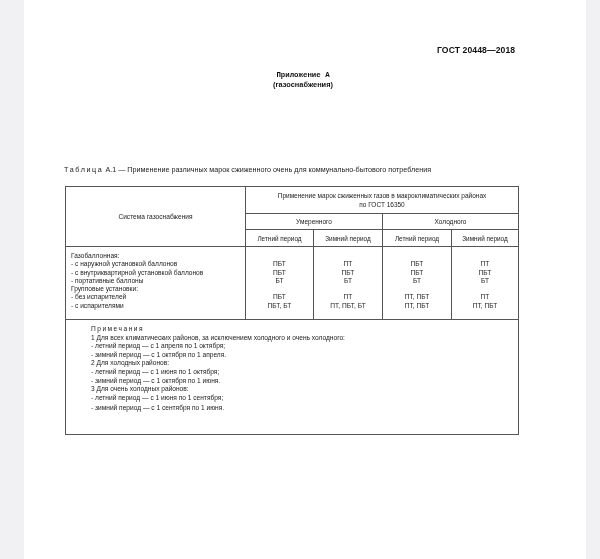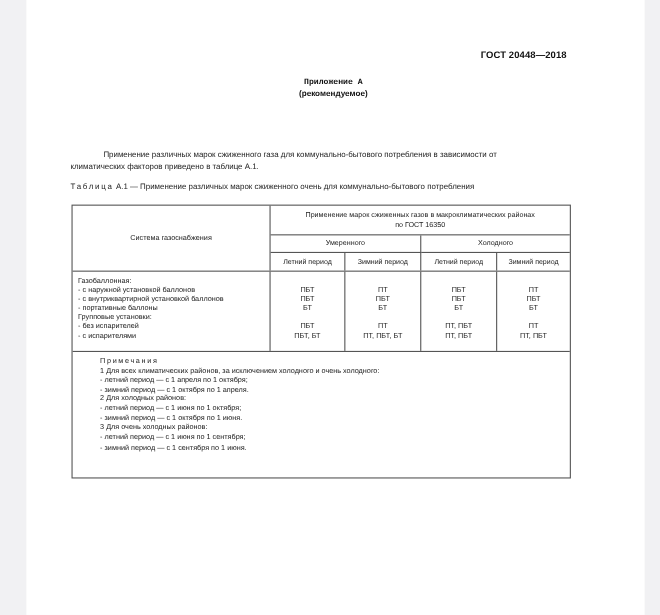--- a/index.html
+++ b/index.html
@@ -171,27 +171,23 @@
   </style>
 </head>
 <body>
 
 <div class="viewer">
   <div class="page">
 
     <div class="doc-code">ГОСТ 20448—2018</div>
 
     <div class="appendix a1">Приложение А</div>
-    <div class="appendix a2">(рекомендуемое)</div>
-
-
-    <div class="intro">
-      <span class="indent"></span><span>Применение различных марок сжиженного газа для коммунально-бытового потребления в зависимости от</span><br>
-      <span>климатических факторов приведено в таблице А.1.</span>
-    </div>
+    <div class="appendix a2">(газоснабжения)</div>
+
+
 
     <div class="table-caption">
       <span class="spaced">Таблица</span><span> А.1 — Применение различных марок сжиженного очень для коммунально-бытового потребления</span>
     </div>
 
     <div class="tbl">
       <div class="hdr">
         <div class="sys">Система газоснабжения</div>
         <div class="top">
           <span>Применение марок сжиженных газов в макроклиматических районах</span><br>

